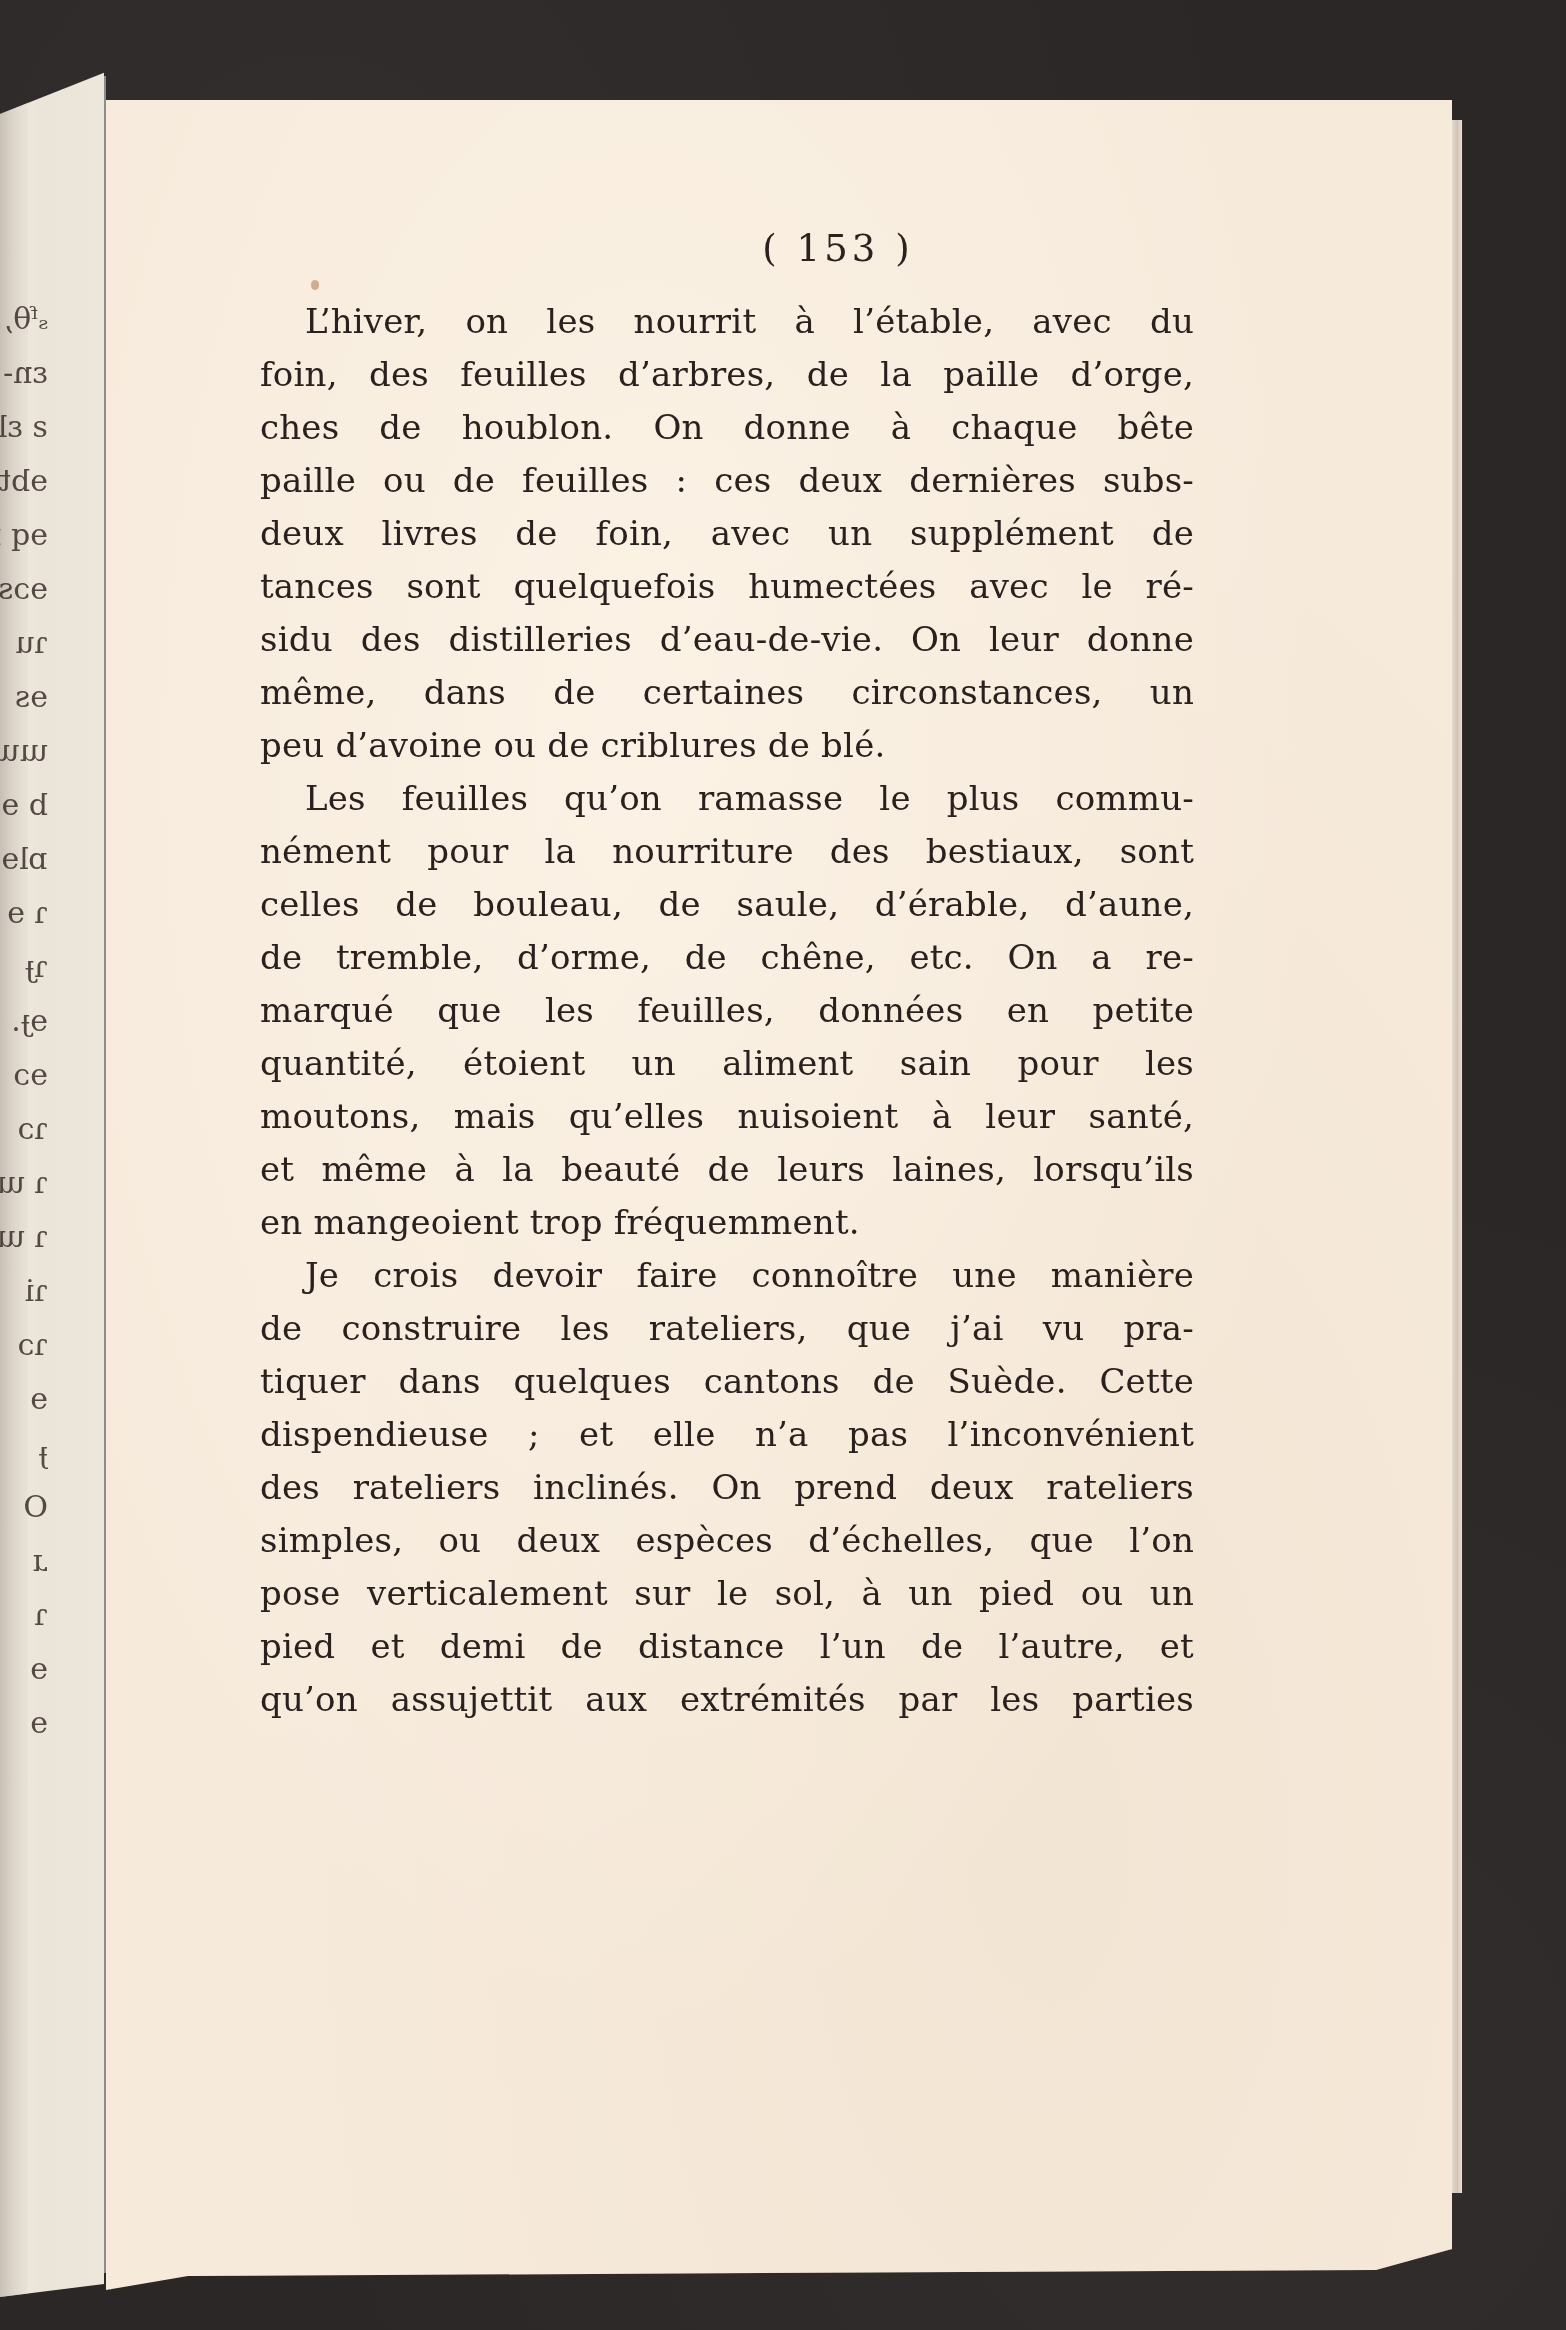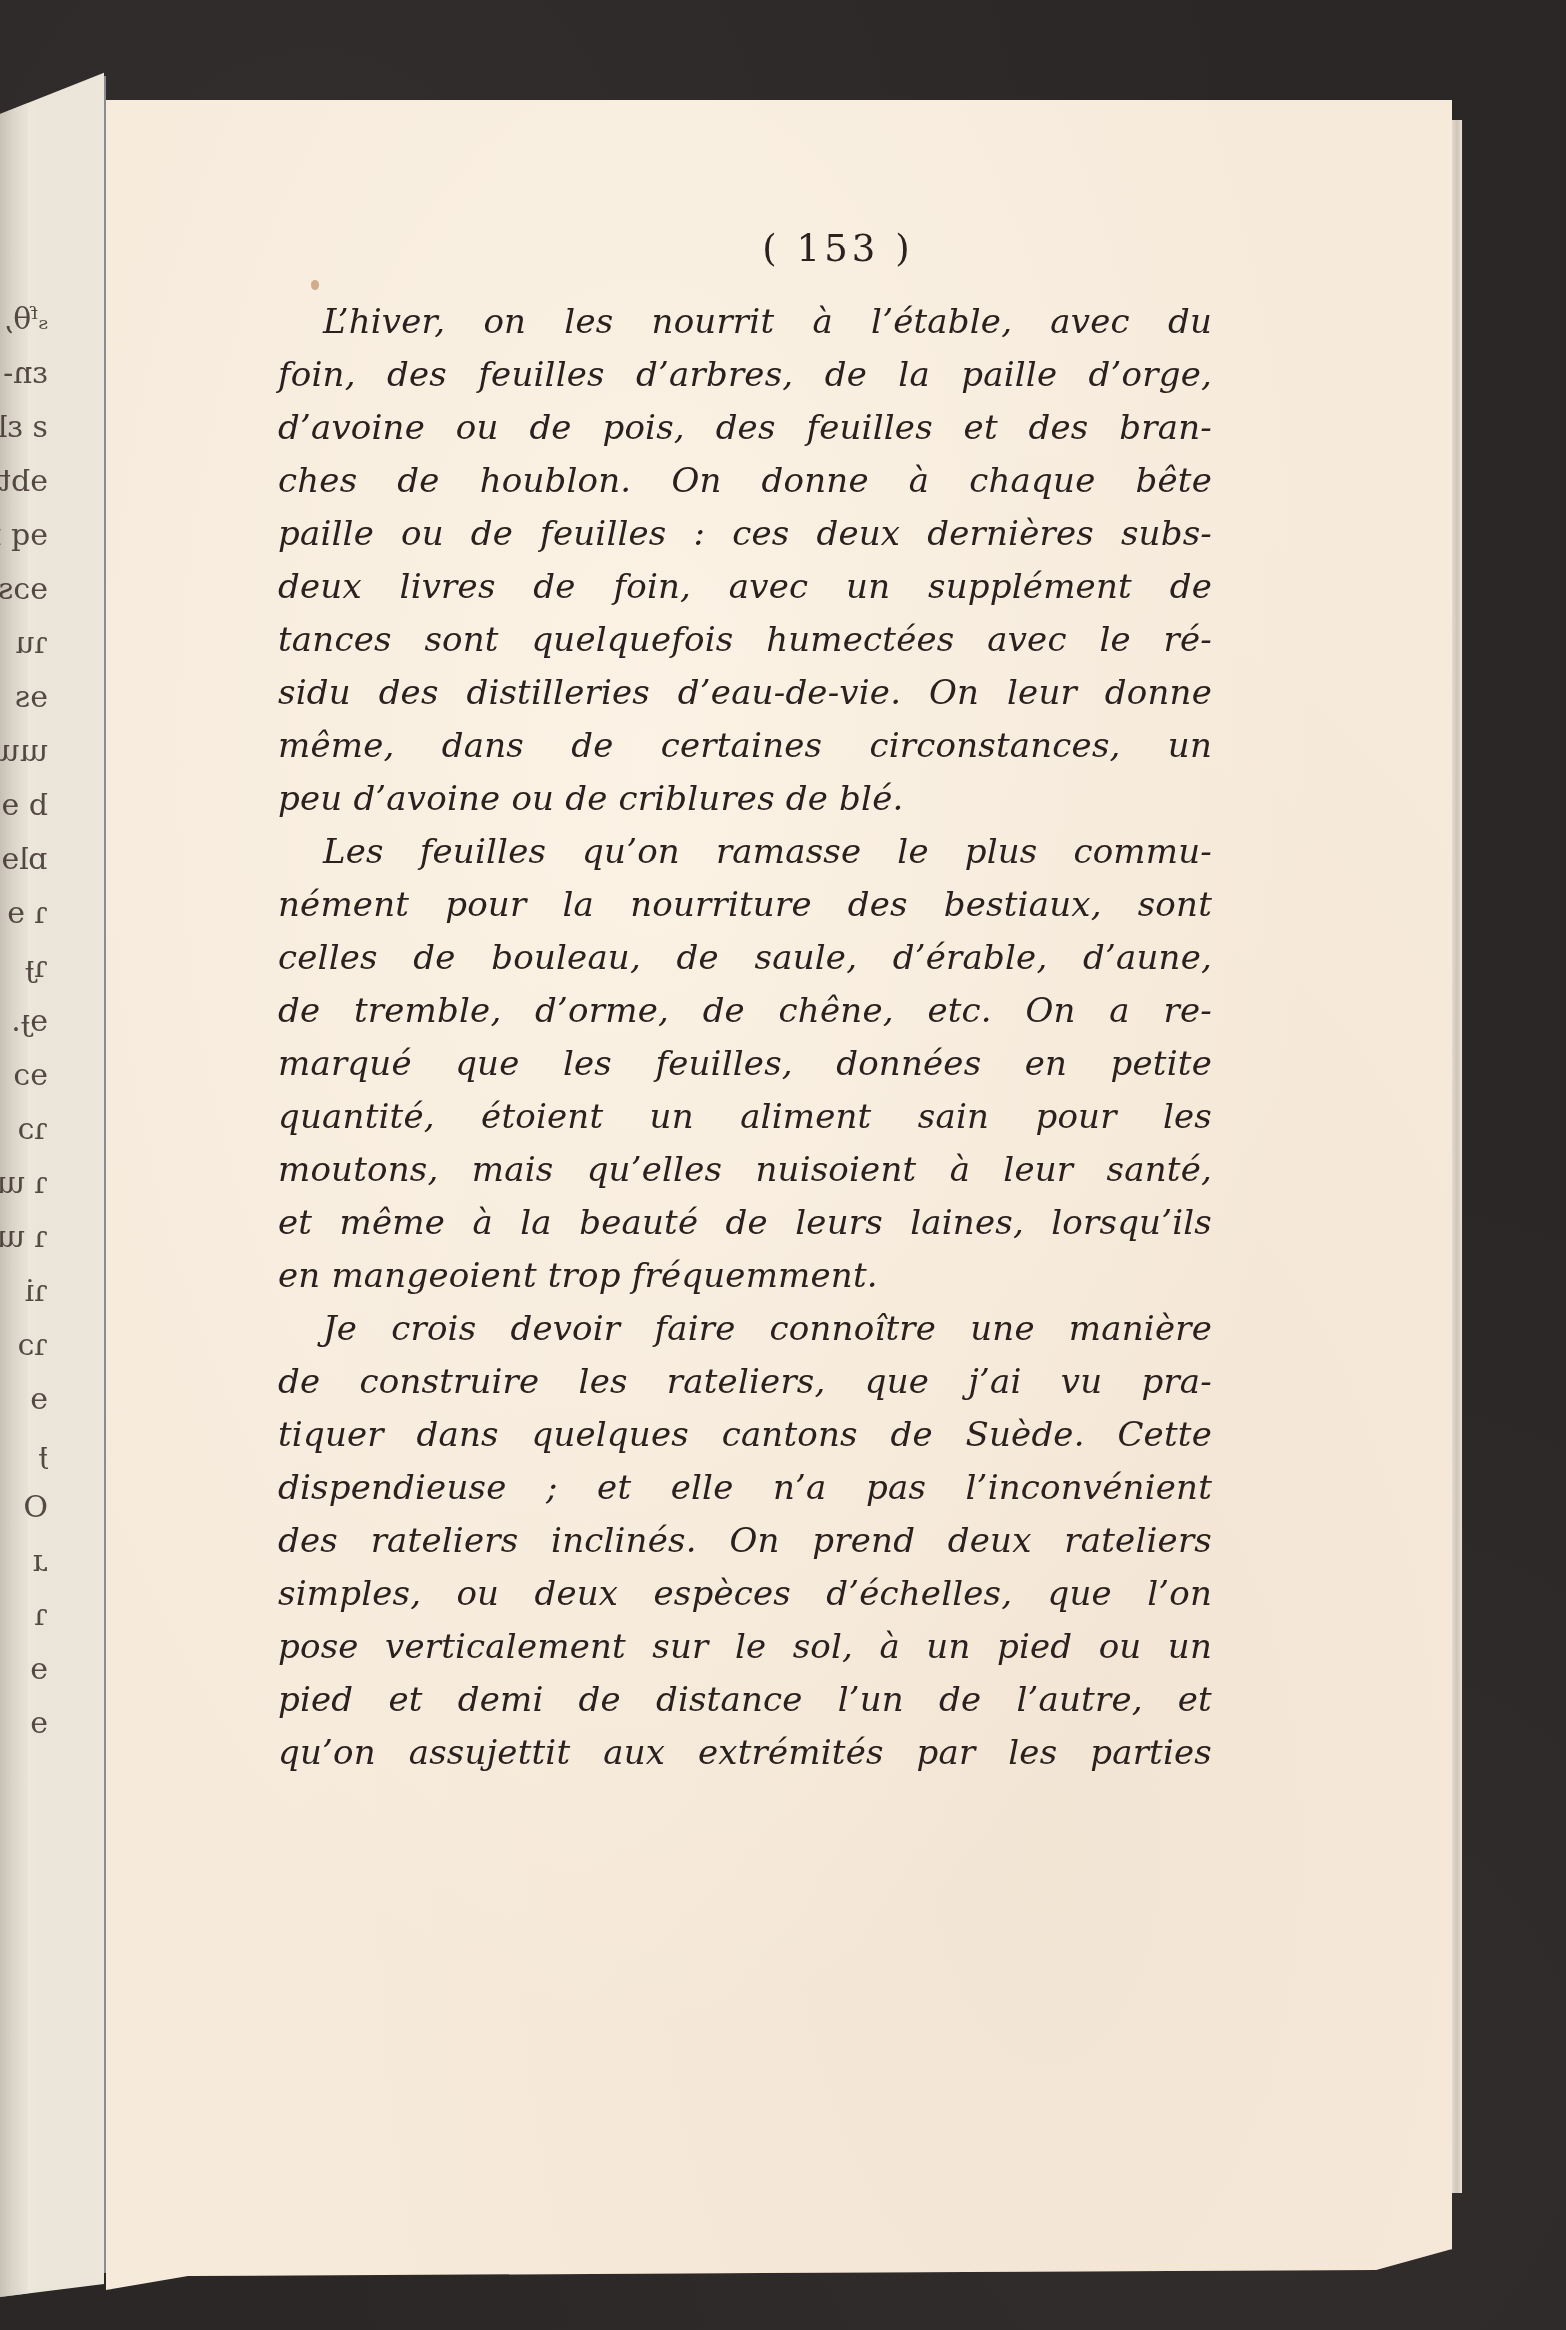--- a/index.html
+++ b/index.html
@@ -95,29 +95,28 @@
       top: 227px;
       width: 1464px;
       text-align: center;
       font-family: "DejaVu Serif", serif;
       font-size: 37px;
       letter-spacing: 4.1px;
       color: #2b2220;
     }
     .body-text {
       position: absolute;
-      left: 278px;
+      left: 260px;
       top: 295px;
       width: 934px;
       font-family: "DejaVu Serif", serif;
       font-size: 34px;
       line-height: 53px;
       color: #2a211f;
       letter-spacing: 0.2px;
-      font-style: italic;
     }
     .para {
       margin: 0;
     }
     .line {
       display: block;
       text-align: justify;
       text-align-last: justify;
       height: 53px;
       white-space: nowrap;
@@ -178,21 +177,20 @@
   <div class="stain" style="left:205px; top:180px; width:8.2px; height:9.6px;"></div>
 </div>
 <div class="page-stack"></div>
 
 <div class="page-header">( 153 )</div>
 
 <div class="body-text">
   <div class="para">
     <span class="line indent">L’hiver, on les nourrit à l’étable, avec du</span>
     <span class="line">foin, des feuilles d’arbres, de la paille d’orge,</span>
-    <span class="line">d’avoine ou de pois, des feuilles et des bran-</span>
     <span class="line">ches de houblon. On donne à chaque bête</span>
     <span class="line">paille ou de feuilles : ces deux dernières subs-</span>
     <span class="line">deux livres de foin, avec un supplément de</span>
     <span class="line">tances sont quelquefois humectées avec le ré-</span>
     <span class="line">sidu des distilleries d’eau-de-vie. On leur donne</span>
     <span class="line">même, dans de certaines circonstances, un</span>
     <span class="line last">peu d’avoine ou de criblures de blé.</span>
   </div>
   <div class="para">
     <span class="line indent">Les feuilles qu’on ramasse le plus commu-</span>

